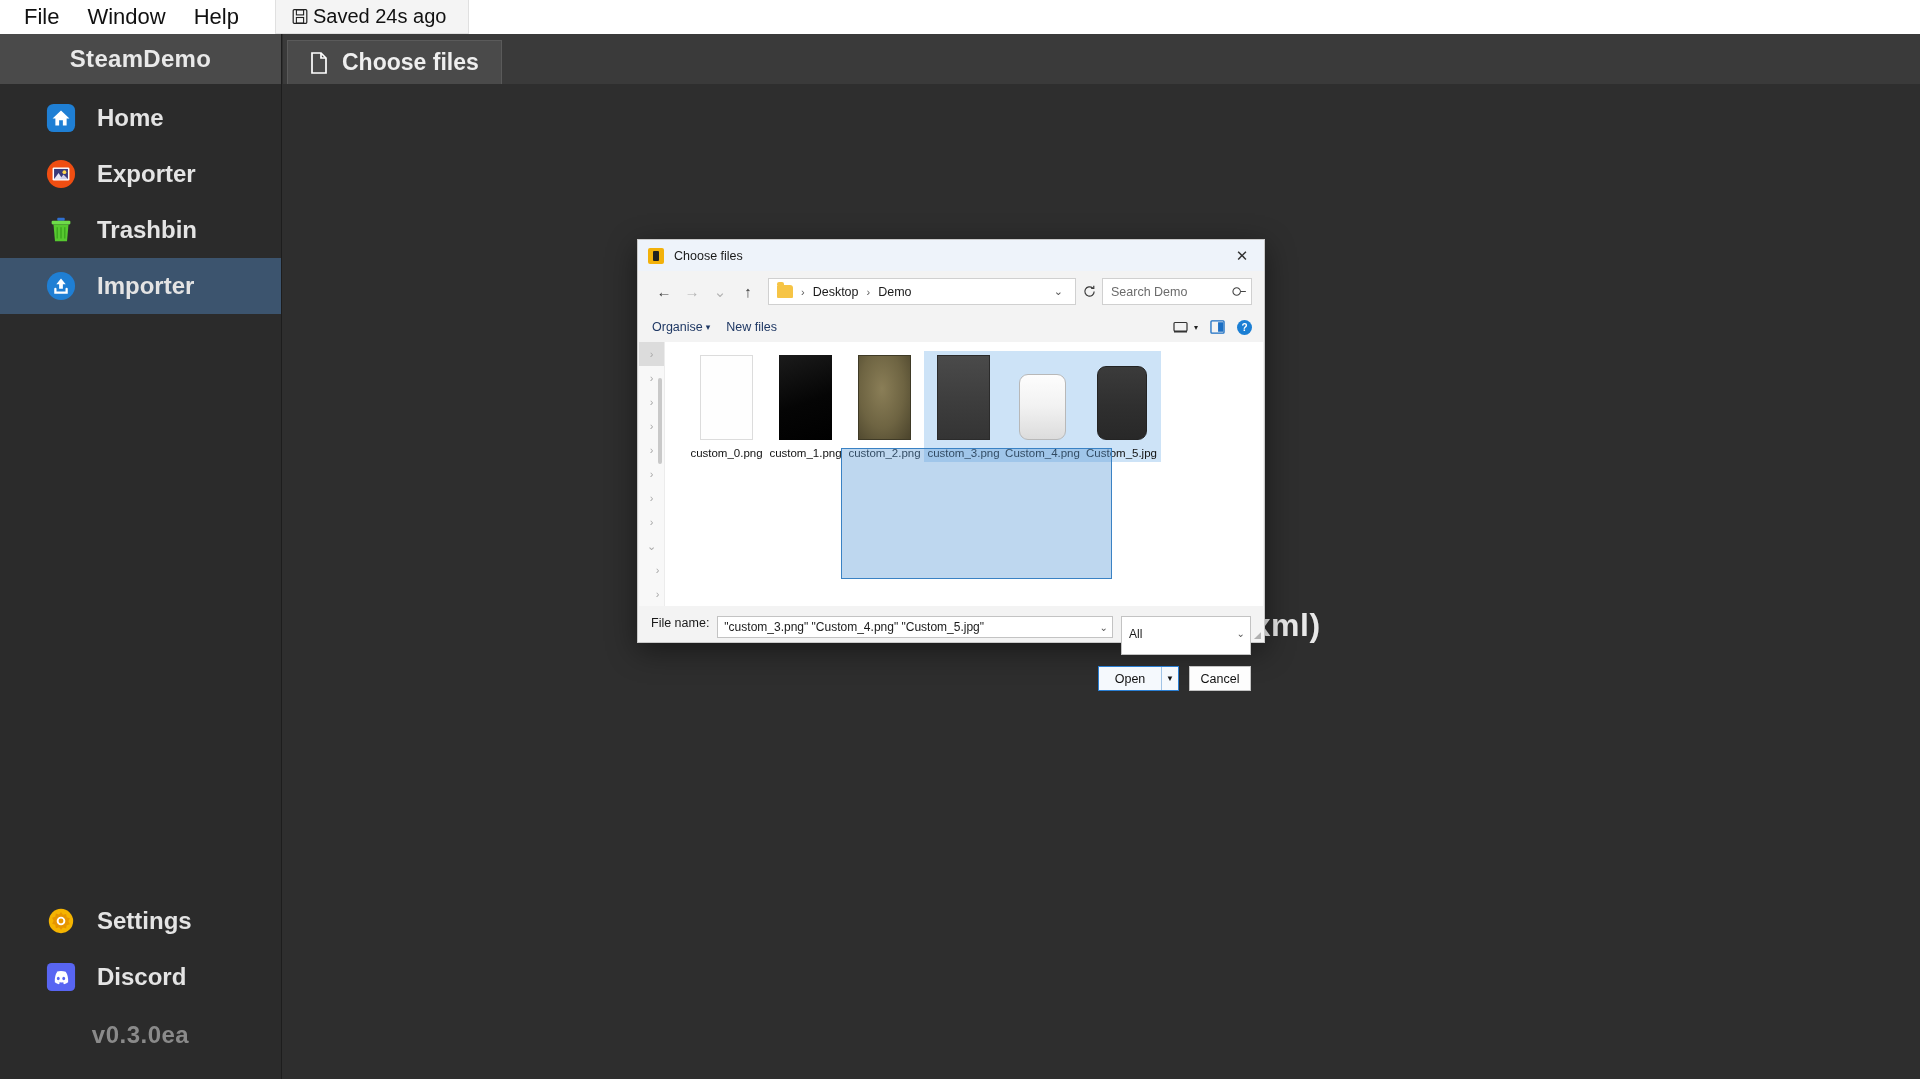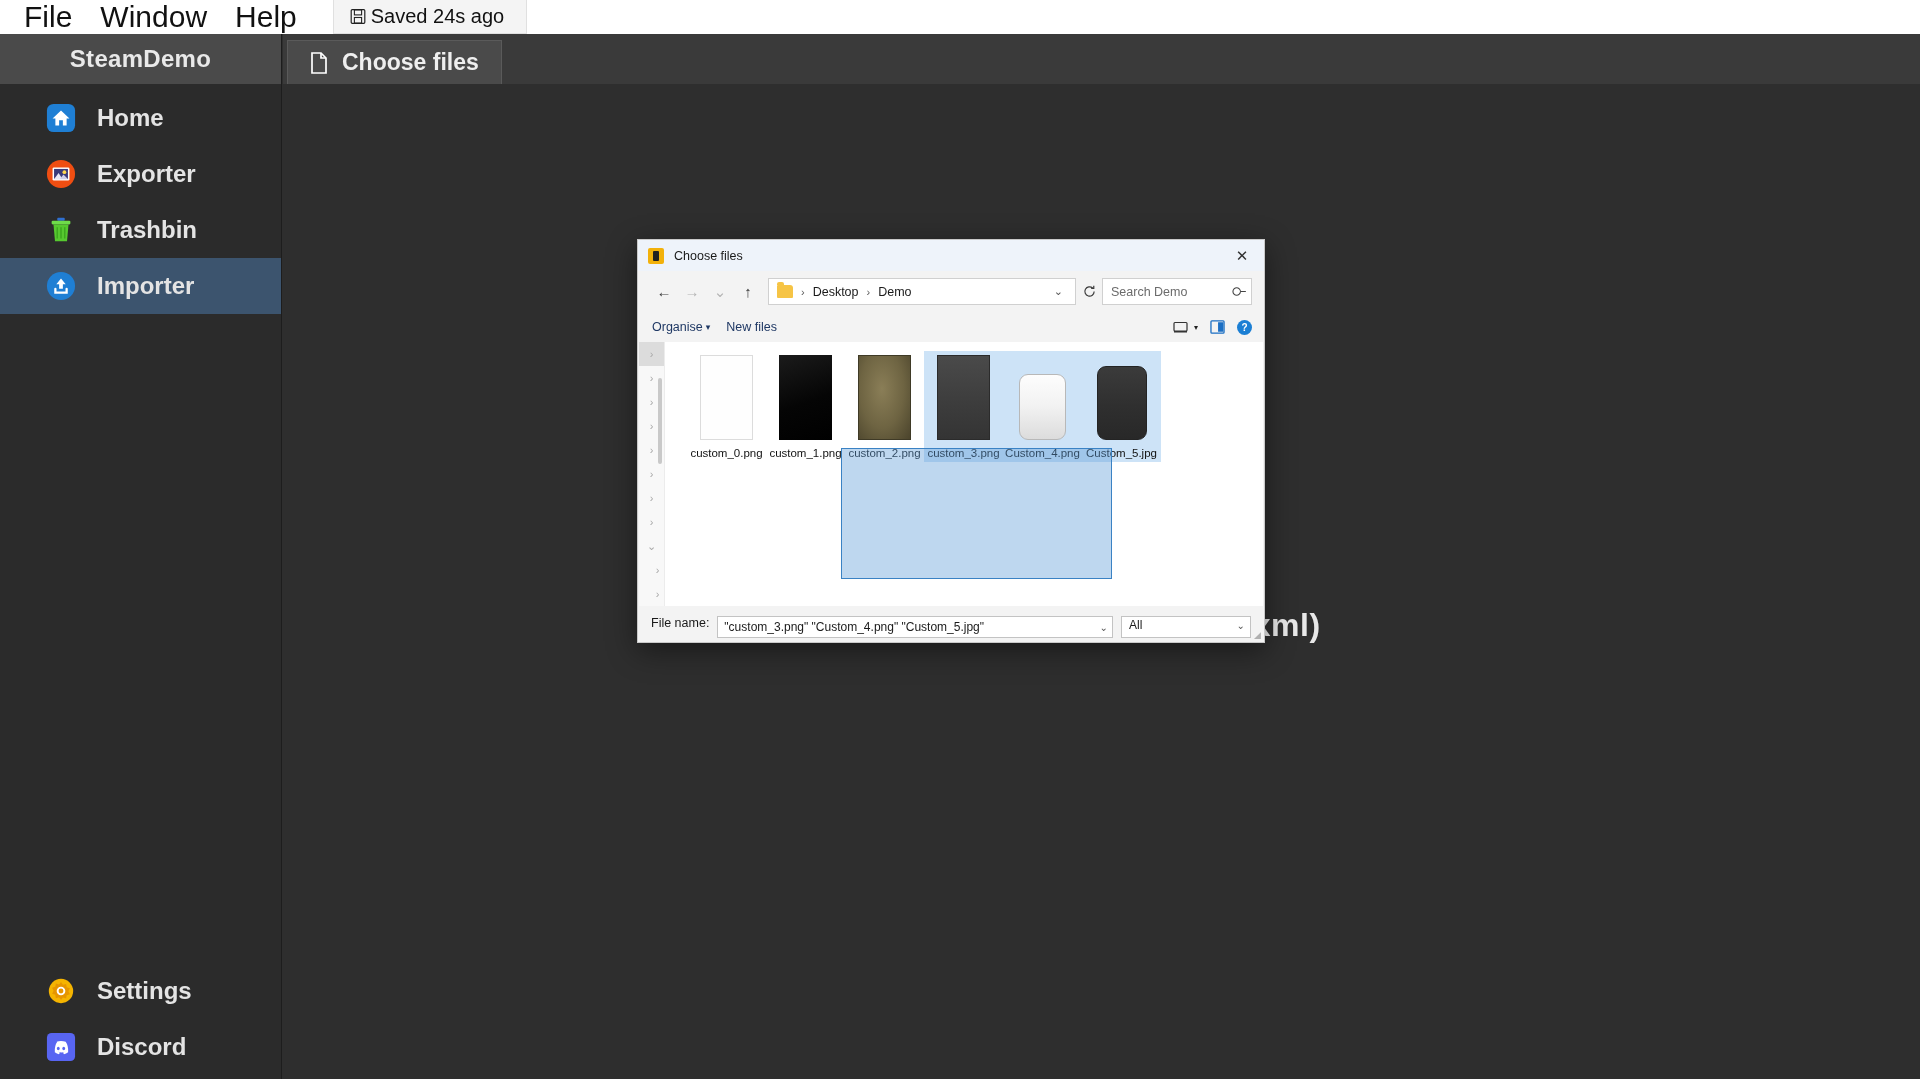--- a/index.html
+++ b/index.html
@@ -11,21 +11,21 @@
   }
 
   
   #menubar {
     position: absolute; top: 0; left: 0;
     width: 1920px; height: 34px;
     background: #ffffff;
     display: flex; align-items: center;
   }
   .menu-item {
-    font-size: 30px; color: #111;
+    font-size: 22px; color: #111;
     padding: 0 14px; line-height: 34px;
     cursor: default; white-space: nowrap;
   }
   #menu-file { margin-left: 10px; }
   #saved-chip {
     margin-left: 22px;
     height: 34px;
     background: #f4f4f4;
     border: 1px solid #e0e0e0;
     border-top: none;
@@ -201,21 +201,21 @@
   #dlg-footer { padding: 10px 13px 0 13px; }
   #fn-row { display: flex; align-items: flex-start; gap: 8px; }
   #fn-label { font-size: 12.5px; color: #1a1a1a; white-space: nowrap; }
   #fn-input {
     flex: 1; height: 22px; background: #fff; border: 1px solid #c3c3c3;
     display: flex; align-items: center; padding: 0 4px 0 6px;
   }
   #fn-input .val { font-size: 12px; color: #1a1a1a; white-space: nowrap; }
   #fn-input .cv { margin-left: auto; font-size: 10px; color: #555; }
   #filter-select {
-    width: 130px; height: 22px; background: #fff; border: 1px solid #c3c3c3;
+    width: 130px; height: 39px; background: #fff; border: 1px solid #c3c3c3;
     display: flex; align-items: center; padding: 0 5px 4px 7px;
   }
   #filter-select .val { font-size: 12px; color: #1a1a1a; }
   #filter-select .cv { margin-left: auto; font-size: 10px; color: #555; }
   #btn-row { display: flex; justify-content: flex-end; gap: 10px; margin-top: 11px; }
   #open-group { display: flex; height: 25px; border: 1.5px solid #2a7fd4; background: #f5f9fd; }
   #open-btn {
     width: 62px; display: flex; align-items: center; justify-content: center;
     font-size: 12.5px; color: #111; cursor: pointer;
   }
@@ -304,20 +304,21 @@
     </div>
     <div class="nav-item">
       <svg class="nav-ico" viewBox="0 0 32 32">
         <rect x="1" y="1" width="30" height="30" rx="5" fill="#5865f2"></rect>
         <path d="M11 10.5 q5-1.6 10 0 3 4.2 2.6 11 -2.2 1.8-4.4 2.2l-1-1.7q1.3-.4 2.3-1.1 -3.6 1.8-8 0 1 .7 2.3 1.1l-1 1.7q-2.2-.4-4.4-2.2 -.4-6.8 2.6-11Z" fill="#fff"></path>
         <ellipse cx="13.1" cy="17.6" rx="1.5" ry="1.9" fill="#5865f2"></ellipse>
         <ellipse cx="18.9" cy="17.6" rx="1.5" ry="1.9" fill="#5865f2"></ellipse>
       </svg>
       <span class="nav-label">Discord</span>
     </div>
+    <div id="version">v0.3.0ea</div>
   </div>
 </div>
 
 <div id="tabbar">
   <div id="tab-choose-files">
     <svg width="18" height="22" viewBox="0 0 18 22">
       <path d="M2 1 H11 L16 6 V21 H2 Z" fill="none" stroke="#fff" stroke-width="1.7"></path>
       <path d="M11 1 V6 H16" fill="none" stroke="#fff" stroke-width="1.7"></path>
     </svg>
     <span class="lbl">Choose files</span>
@@ -457,17 +458,24 @@
         <span id="fn-label">File name:</span>
         <div id="fn-input">
           <span class="val">"custom_3.png" "Custom_4.png" "Custom_5.jpg"</span>
           <span class="cv">⌄</span>
         </div>
         <div id="filter-select">
           <span class="val">All</span>
           <span class="cv">⌄</span>
         </div>
       </div>
+      <div id="btn-row">
+        <div id="open-group">
+          <div id="open-btn">Open</div>
+          <div id="open-split">▼</div>
+        </div>
+        <div id="cancel-btn">Cancel</div>
+      </div>
     </div>
 
     <div id="dlg-grip">◢</div>
   </div>
 </div>
 
 </body></html>

